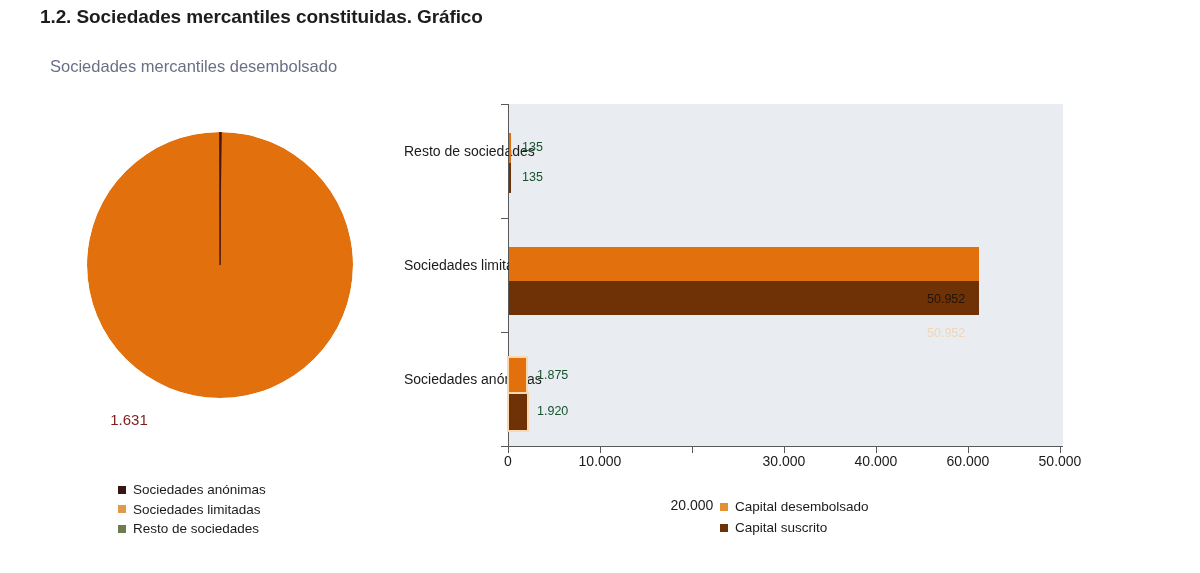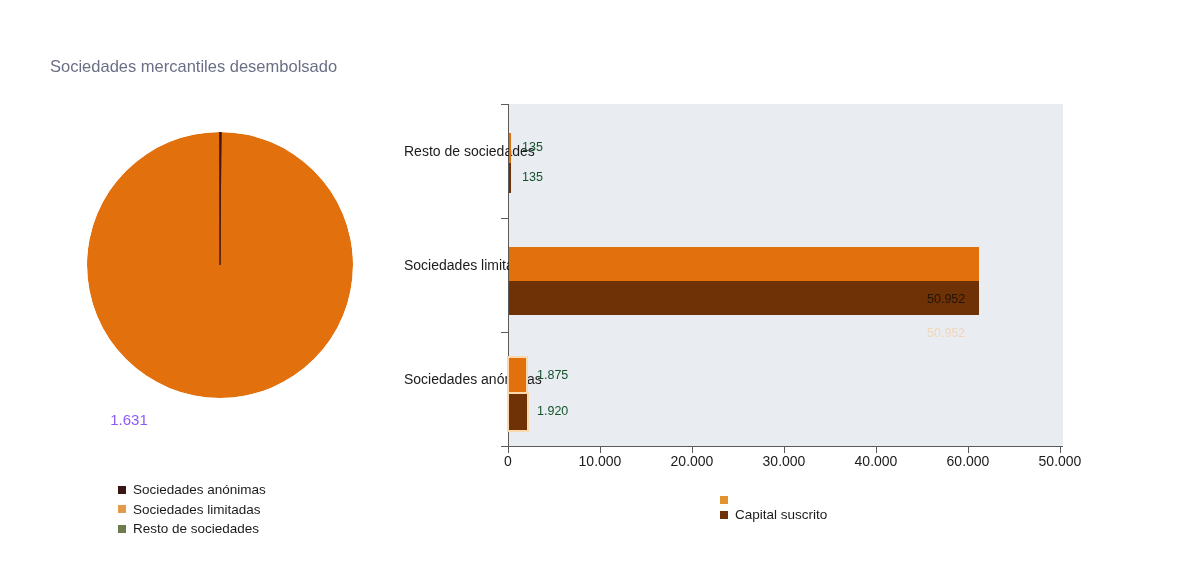--- a/index.html
+++ b/index.html
@@ -41,21 +41,21 @@
 
   .pie-callout{
     position:absolute;font-size:14px;color:#101010;
   }
   #calloutLeft{left:181px;top:112px;}
   #calloutRight{left:250px;top:105px;}
   .leader{position:absolute;stroke:#3b3b3b;stroke-width:1.1px;fill:none;}
 
   .pie-total{
     position:absolute;left:0;right:0;top:321px;
-    text-align:center;font-size:15px;color:#8b5cf6;
+    text-align:center;font-size:15px;color:#7f1d1d;
     width:440px;
   }
   .pie-total span{margin-left:-182px;}
 
   .pie-legend{
     position:absolute;left:118px;top:390px;
     font-size:13.5px;color:#1b1b1b;line-height:19.5px;
   }
   .pie-legend .row{display:flex;align-items:center;white-space:nowrap;}
   .pie-legend .sw{
@@ -108,20 +108,21 @@
   .bar-legend .row{display:flex;align-items:center;white-space:nowrap;}
   .bar-legend .sw{
     width:8px;height:8px;display:inline-block;margin-right:7px;flex:0 0 auto;
   }
 </style>
 </head>
 <body>
 
 <div class="page">
 
+  <div class="page-title">1.2. Sociedades mercantiles constituidas. Gráfico</div>
 
   <div class="panel-title" id="pieTitle">Sociedades mercantiles desembolsado</div>
 
   <div class="pie-wrap">
 
     <svg class="leader" width="440" height="140" style="left:0;top:0;">
       <path d="M196,126 L213,122 L220,112"></path>
       <path d="M249,113 L233,120 L221,112"></path>
     </svg>
 
@@ -198,29 +199,30 @@
     <div class="tick-x" style="left:108px;"></div>
     <div class="tick-x" style="left:200px;"></div>
     <div class="tick-x" style="left:292px;"></div>
     <div class="tick-x" style="left:384px;"></div>
     <div class="tick-x" style="left:476px;"></div>
     <div class="tick-x" style="left:568px;"></div>
     <div class="tick-x" style="left:660px;"></div>
 
     <div class="xtick-label" style="left:68px;">0</div>
     <div class="xtick-label" style="left:160px;">10.000</div>
-    <div class="xtick-label" style="left:252px;">20.000</div>
+    <div class="xtick-label" style="left:252px;margin-top:44px;">20.000</div>
     <div class="xtick-label" style="left:344px;">30.000</div>
     <div class="xtick-label" style="left:436px;">40.000</div>
     <div class="xtick-label" style="left:528px;">60.000</div>
     <div class="xtick-label" style="left:620px;">50.000</div>
 
     <div class="bar-legend">
       <div class="row">
         <span class="sw" style="background: rgb(226, 146, 47);"></span>
+        <span>Capital desembolsado</span>
       </div>
       <div class="row">
         <span class="sw" style="background: rgb(110, 50, 6);"></span>
         <span>Capital suscrito</span>
       </div>
     </div>
   </div>
 
 </div>
 

